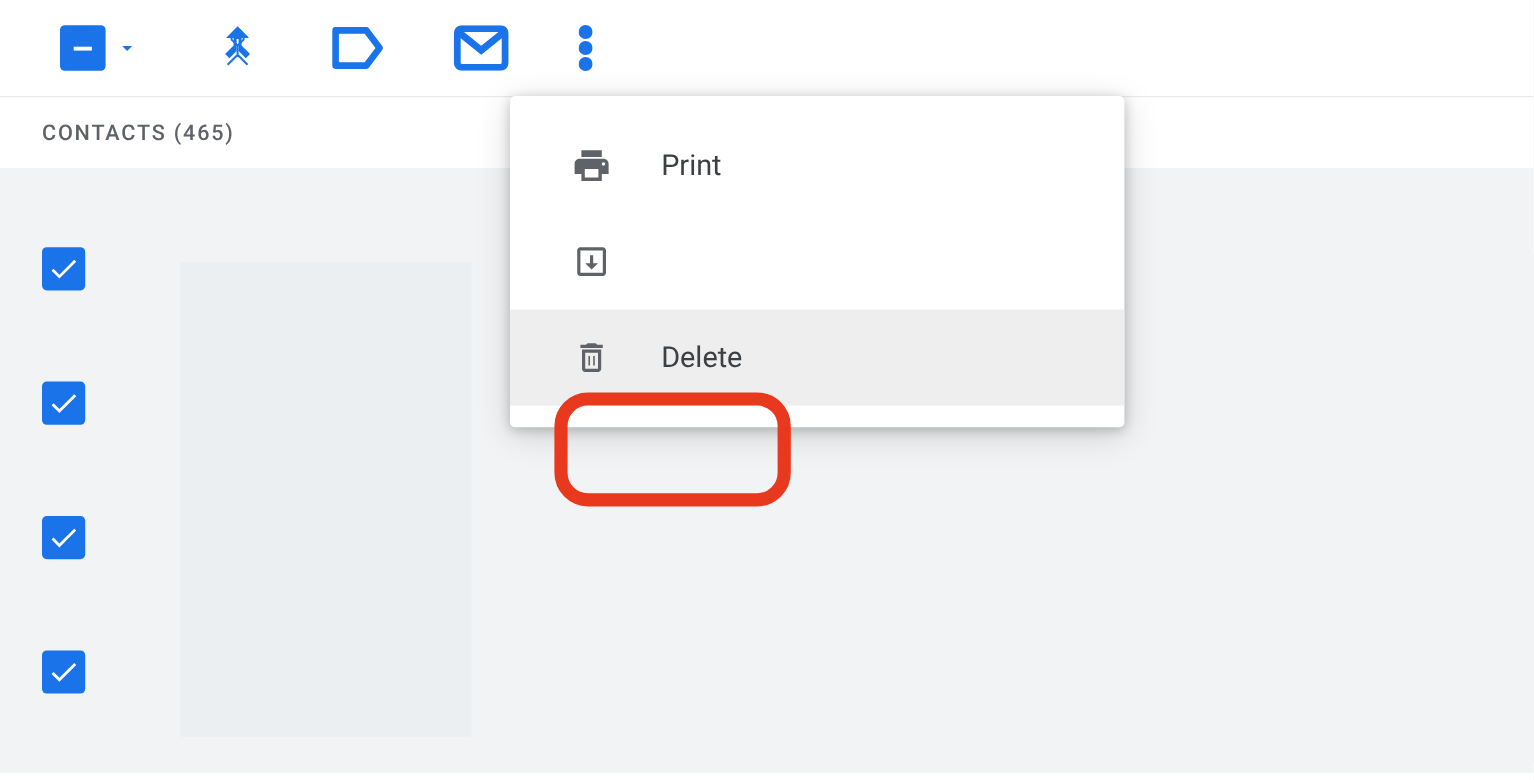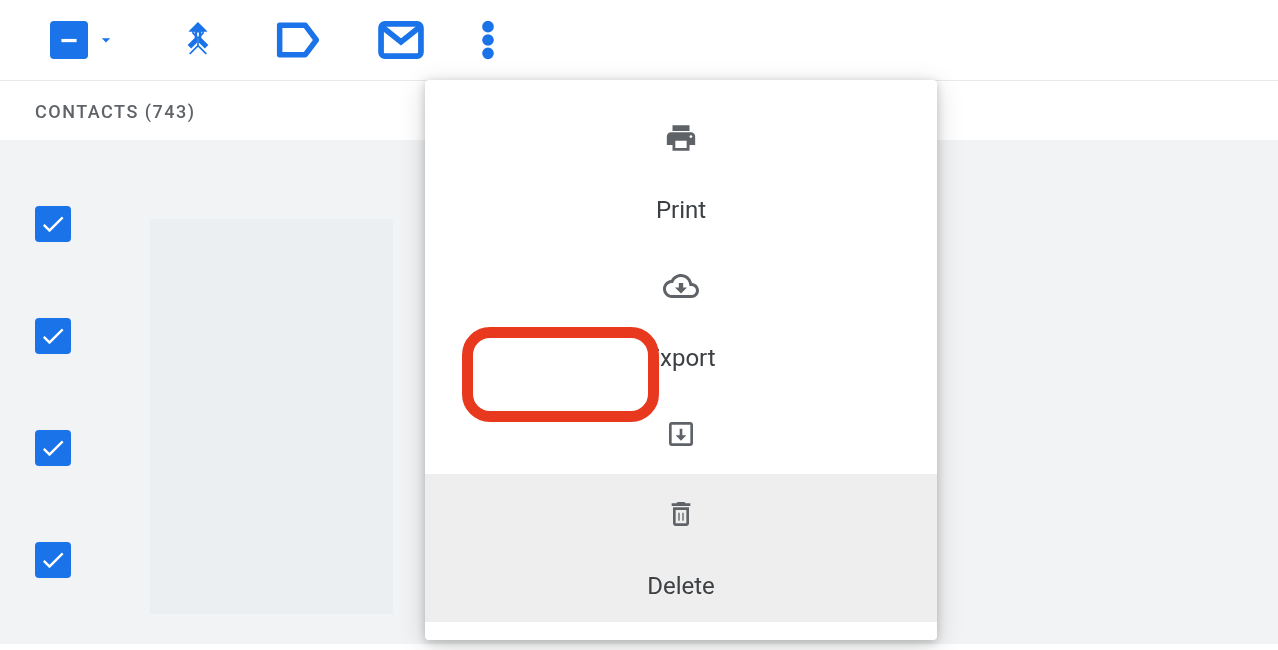--- a/index.html
+++ b/index.html
@@ -107,21 +107,20 @@
       z-index: 10;
     }
     .menu-item {
       display: flex;
       align-items: center;
       gap: 40px;
       padding: 22px 50px;
       cursor: pointer;
       font-size: 24px;
       color: #3c4043;
-      flex-direction: column;
     }
     .menu-item.highlighted {
       background: #eeeeee;
     }
     .menu-icon {
       width: 36px;
       height: 36px;
       display: flex;
       align-items: center;
       justify-content: center;
@@ -177,21 +176,21 @@
   </div>
   <div class="toolbar-icon">
     <svg width="12" height="40" viewBox="0 0 6 24">
         <circle cx="3" cy="4" r="3" fill="#1a73e8"></circle>
         <circle cx="3" cy="12" r="3" fill="#1a73e8"></circle>
         <circle cx="3" cy="20" r="3" fill="#1a73e8"></circle>
       </svg>
   </div>
 </div>
 
-<div class="section-header">CONTACTS (743)</div>
+<div class="section-header">CONTACTS (465)</div>
 
 <div class="contact-list">
   <div class="avatar-placeholder"></div>
   <div class="contact-row">
     <div class="row-checkbox">
       <svg width="28" height="28" viewBox="0 0 24 24">
           <path d="M9 16.17L4.83 12l-1.42 1.41L9 19 21 7l-1.41-1.41z" fill="#fff"></path>
         </svg>
     </div>
   </div>
@@ -219,28 +218,20 @@
 </div>
 
 <div class="menu">
   <div class="menu-item">
     <div class="menu-icon">
       <svg width="34" height="34" viewBox="0 0 24 24">
           <path d="M19 8H5c-1.66 0-3 1.34-3 3v6h4v4h12v-4h4v-6c0-1.66-1.34-3-3-3zm-3 11H8v-5h8v5zm3-7c-.55 0-1-.45-1-1s.45-1 1-1 1 .45 1 1-.45 1-1 1zm-1-9H6v4h12V3z"></path>
         </svg>
     </div>
     <span>Print</span>
-  </div>
-  <div class="menu-item">
-    <div class="menu-icon">
-      <svg width="36" height="36" viewBox="0 0 24 24">
-          <path d="M19.35 10.04C18.67 6.59 15.64 4 12 4 9.11 4 6.6 5.64 5.35 8.04 2.34 8.36 0 10.91 0 14c0 3.31 2.69 6 6 6h13c2.76 0 5-2.24 5-5 0-2.64-2.05-4.78-4.65-4.96zM19 18H6c-2.21 0-4-1.79-4-4 0-2.05 1.53-3.76 3.56-3.97l1.07-.11.5-.95C8.08 7.14 9.94 6 12 6c2.62 0 4.88 1.86 5.39 4.43l.3 1.5 1.53.11c1.56.11 2.78 1.41 2.78 2.96 0 1.65-1.35 3-3 3zm-5.55-8h-2.9v3H8l4 4 4-4h-2.55z"></path>
-        </svg>
-    </div>
-    <span>Export</span>
   </div>
   <div class="menu-item">
     <div class="menu-icon">
       <svg width="32" height="32" viewBox="0 0 24 24">
           <path d="M19 3H5c-1.1 0-2 .9-2 2v14c0 1.1.9 2 2 2h14c1.1 0 2-.9 2-2V5c0-1.1-.9-2-2-2zm0 16H5V5h14v14zM8 11h3V8h2v3h3l-4 4-4-4z" fill="none"></path>
           <path d="M19 3H5c-1.1 0-2 .9-2 2v14c0 1.1.9 2 2 2h14c1.1 0 2-.9 2-2V5c0-1.1-.9-2-2-2zm0 16H5V5h14v14z"></path>
           <path d="M12 17l4-4h-3V8h-2v5H8l4 4z"></path>
         </svg>
     </div>
   </div>

